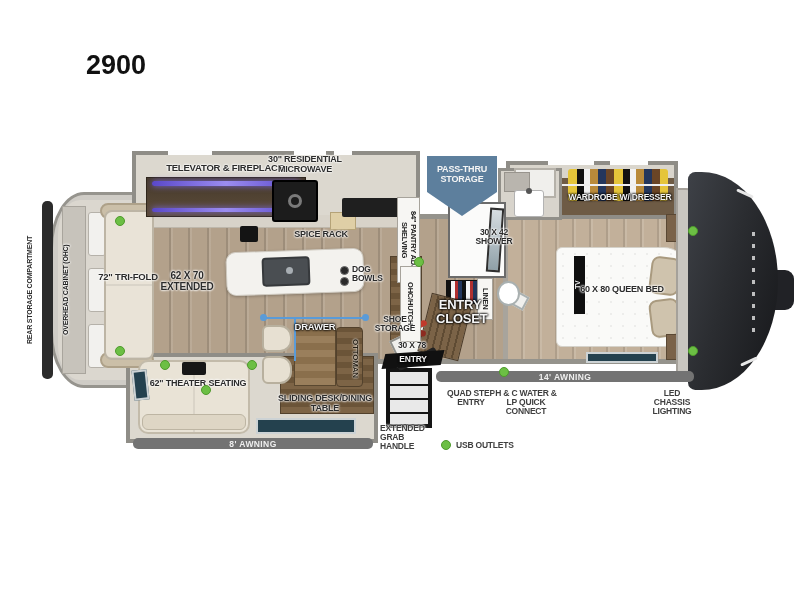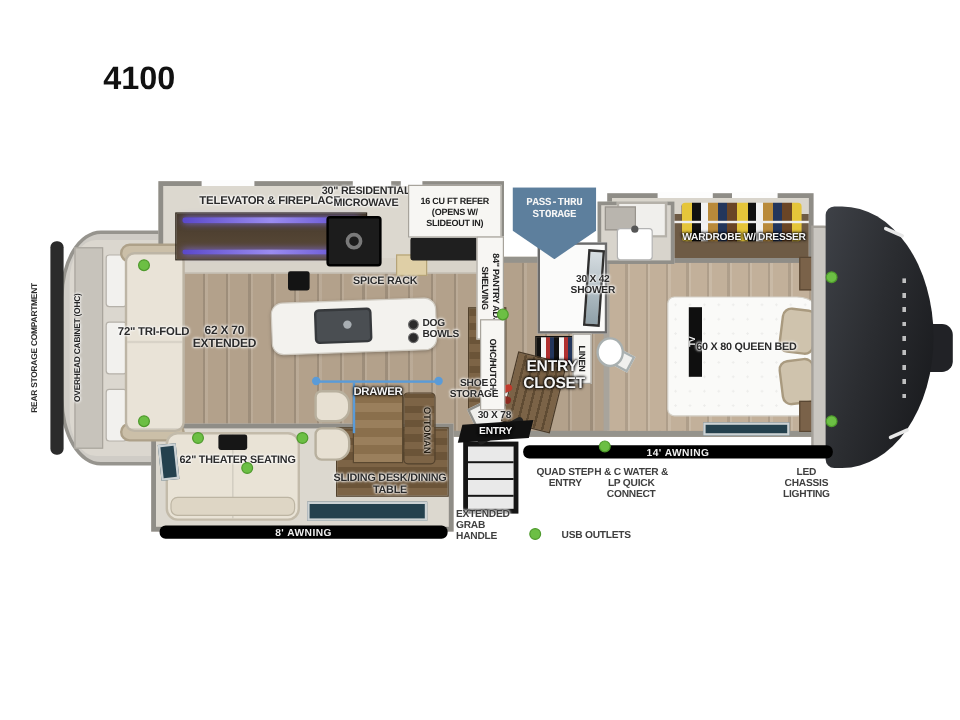--- a/index.html
+++ b/index.html
@@ -18,33 +18,33 @@
              display:flex; align-items:center; justify-content:center; letter-spacing:-0.2px; }
   .vt-down { writing-mode: vertical-rl; }
   .vt-up { writing-mode: vertical-rl; transform: rotate(180deg); }
   .slide { position:absolute; border:4px solid #8f8d87; background:#dcd8cf; z-index:5; }
   .floor-main { background-color:#b3a18b;
     background-image: repeating-linear-gradient(90deg, rgba(255,255,255,.10) 0 2px, rgba(0,0,0,0) 2px 17px, rgba(0,0,0,.12) 17px 19px); }
   .floor-bed { background-color:#c2b09a;
     background-image: repeating-linear-gradient(90deg, rgba(255,255,255,.12) 0 2px, rgba(0,0,0,0) 2px 15px, rgba(0,0,0,.10) 15px 17px); }
   .usb-dot { position:absolute; width:10px; height:10px; border-radius:50%;
              background:#6cbf44; border:1px solid #4e9a2c; z-index:60; }
-  .awning { position:absolute; height:11px; background:#000000; border-radius:5px; z-index:50;
+  .awning { position:absolute; height:11px; background:#737373; border-radius:5px; z-index:50;
             display:flex; align-items:center; justify-content:center; }
   .awning span { color:#efefef; font-size:8.5px; font-weight:700; letter-spacing:0.4px; }
   .window { position:absolute; background:#24414e; border:2px solid #ccd2d4; z-index:20; }
   .wood { background: repeating-linear-gradient(0deg,#7d6446 0 6px,#6b5438 6px 12px); border:1px solid #52412c; }
   .notch { position:absolute; height:5px; background:#fdfdfd; z-index:8; }
 </style>
 </head>
 <body>
 
 <div id="canvas">
 
-  <div class="abs" style="left:86px; top:50px; font-size:27px; font-weight:600; color:#111;">4100</div>
+  <div class="abs" style="left:86px; top:50px; font-size:27px; font-weight:600; color:#111;">2900</div>
 
   <div class="abs lbl vt-up" style="left:26px; top:204px; width:13px; height:172px; font-size:7px;">REAR STORAGE COMPARTMENT</div>
   <div class="abs" style="left:42px; top:201px; width:11px; height:178px; background:#2b2b2b; border-radius:5px; z-index:6;"></div>
   <div class="abs" style="left:50px; top:192px; width:88px; height:196px; background:#cfccc6; border:3px solid #96948e;
               border-radius:34px 6px 6px 34px / 56px 6px 6px 56px; z-index:4;"></div>
   <div class="abs" style="left:58px; top:200px; width:78px; height:180px; background:#dbd7cf; border-radius:22px 4px 4px 22px / 34px 4px 4px 34px; z-index:5;"></div>
   <div class="abs" style="left:62px; top:206px; width:24px; height:168px; background:#c7c3bb; border:1px solid #a9a59d; z-index:6;"></div>
   <div class="abs" style="left:88px; top:212px; width:18px; height:44px; background:#f2f1ee; border:1px solid #b5b1a9; border-radius:3px; z-index:6;"></div>
   <div class="abs" style="left:88px; top:268px; width:18px; height:44px; background:#f2f1ee; border:1px solid #b5b1a9; border-radius:3px; z-index:6;"></div>
   <div class="abs" style="left:88px; top:324px; width:18px; height:44px; background:#f2f1ee; border:1px solid #b5b1a9; border-radius:3px; z-index:6;"></div>
@@ -69,21 +69,20 @@
   <div class="abs" style="left:146px; top:177px; width:160px; height:40px; background:linear-gradient(#463a2c,#5c4b39); border:1px solid #2e251a; z-index:10;"></div>
   <div class="abs" style="left:152px; top:181px; width:148px; height:5px; background:linear-gradient(90deg,#5a48c9,#9b8cf0,#5a48c9); box-shadow:0 0 6px #7b6ae0; border-radius:3px; z-index:11;"></div>
   <div class="abs" style="left:152px; top:208px; width:148px; height:4px; background:linear-gradient(90deg,#5a48c9,#9b8cf0,#5a48c9); box-shadow:0 0 6px #7b6ae0; border-radius:3px; z-index:11;"></div>
   <div class="abs lbl" style="left:146px; top:163px; width:158px; font-size:9.5px;">TELEVATOR &amp; FIREPLACE</div>
 
   <div class="abs lbl" style="left:254px; top:155px; width:102px; font-size:9px;">30" RESIDENTIAL MICROWAVE</div>
   <div class="abs" style="left:272px; top:180px; width:46px; height:42px; background:#1c1c1c; border:2px solid #000; border-radius:3px; z-index:12;"></div>
   <div class="abs" style="left:288px; top:194px; width:14px; height:14px; border:3px solid #7a7a7a; border-radius:50%; z-index:13;"></div>
   <div class="abs" style="left:330px; top:212px; width:26px; height:18px; background:#dfcfa6; border:1px solid #b5a378; z-index:12;"></div>
 
-  <div class="lbl-box" style="left:340px; top:154px; width:78px; height:44px; font-size:7.5px; padding:2px;">16 CU FT REFER (OPENS w/ SLIDEOUT IN)</div>
   <div class="abs" style="left:342px; top:198px; width:74px; height:19px; background:#1f1f1f; border-radius:2px; z-index:12;"></div>
 
   <div class="abs" style="left:137px; top:215px; width:280px; height:13px; background:#d8d3c9; border-bottom:1px solid #bdb7ab; z-index:6;"></div>
   <div class="abs" style="left:240px; top:226px; width:18px; height:16px; background:#141414; border-radius:2px; z-index:12;"></div>
   <div class="abs lbl" style="left:288px; top:230px; width:66px; font-size:9px;">SPICE RACK</div>
 
   <div class="abs" style="left:226px; top:250px; width:138px; height:44px; background:#f3f2ee; border:1px solid #cfcac0; border-radius:10px;
               transform:rotate(-2deg); box-shadow:0 1px 3px rgba(0,0,0,.25); z-index:14;"></div>
   <div class="abs" style="left:262px; top:257px; width:48px; height:29px; background:#4a4e52; border:2px solid #36393c; border-radius:4px; transform:rotate(-2deg); z-index:15;"></div>
   <div class="abs" style="left:286px; top:267px; width:7px; height:7px; background:#a8aeb3; border-radius:50%; z-index:16;"></div>
@@ -96,21 +95,21 @@
   <div class="lbl-box vt-down" style="left:397px; top:197px; width:23px; height:86px; font-size:7.5px;">84" PANTRY ADJ SHELVING</div>
   <div class="lbl-box vt-down" style="left:400px; top:266px; width:21px; height:76px; font-size:7.5px;">OHC/HUTCH</div>
 
   <div class="abs" style="left:264px; top:317px; width:102px; height:2px; background:#5a9bd8; z-index:18;"></div>
   <div class="abs" style="left:260px; top:314px; width:7px; height:7px; background:#5a9bd8; border-radius:50%; z-index:18;"></div>
   <div class="abs" style="left:362px; top:314px; width:7px; height:7px; background:#5a9bd8; border-radius:50%; z-index:18;"></div>
   <div class="abs" style="left:294px; top:319px; width:2px; height:42px; background:#5a9bd8; z-index:18;"></div>
 
   <div class="abs" style="left:427px; top:156px; width:70px; height:60px; background:#5d7f9d; z-index:30;
               clip-path:polygon(0 0,100% 0,100% 60%,50% 100%,0 60%);"></div>
-  <div class="abs lbl lbl-white" style="left:430px; top:165px; width:64px; font-size:9px; text-shadow:none; z-index:31;font-family:Liberation Mono, monospace;">PASS-THRU STORAGE</div>
+  <div class="abs lbl lbl-white" style="left:430px; top:165px; width:64px; font-size:9px; text-shadow:none; z-index:31;">PASS-THRU STORAGE</div>
 
   <div class="abs" style="left:448px; top:202px; width:58px; height:76px; background:#fbfbfa; border:2px solid #6b6b6b; z-index:14;"></div>
   <div class="abs" style="left:488px; top:208px; width:14px; height:64px; background:linear-gradient(#d6dde1,#8fa0a8); border:2px solid #2f2f2f; transform:rotate(4deg); z-index:15;"></div>
   <div class="abs lbl" style="left:472px; top:228px; width:44px; font-size:8.5px;">30 x 42 SHOWER</div>
 
   <div class="abs" style="left:498px; top:168px; width:64px; height:52px; background:#d8d4cc; border:3px solid #918f89; z-index:9;"></div>
   <div class="abs" style="left:504px; top:172px; width:26px; height:20px; background:#b9b5ae; border:1px solid #98948d; z-index:10;"></div>
   <div class="abs" style="left:514px; top:190px; width:30px; height:27px; background:#ffffff; border:1px solid #b3b3b3; border-radius:3px; z-index:10;"></div>
   <div class="abs" style="left:526px; top:188px; width:6px; height:6px; background:#555; border-radius:50%; z-index:11;"></div>
 
@@ -194,21 +193,21 @@
   <div class="abs" style="left:386px; top:368px; width:46px; height:60px; border:4px solid #151515; background:#e9e9e9; z-index:20;
               background-image:linear-gradient(0deg,#151515 2px,transparent 2px); background-size:100% 14px;"></div>
   <div class="abs" style="left:396px; top:356px; width:42px; height:6px; background:#222; transform:rotate(-28deg); border-radius:3px; z-index:21;"></div>
   <div class="abs lbl" style="left:380px; top:424px; width:50px; font-size:8.5px; text-align:left; color:#3f3f3f;">EXTENDED GRAB HANDLE</div>
 
   <div class="abs lbl" style="left:444px; top:389px; width:54px; font-size:8.5px; color:#3f3f3f;">QUAD STEP ENTRY</div>
   <div class="abs lbl" style="left:494px; top:389px; width:64px; font-size:8.5px; color:#3f3f3f;">H &amp; C WATER &amp; LP QUICK CONNECT</div>
   <div class="abs lbl" style="left:646px; top:389px; width:52px; font-size:8.5px; color:#3f3f3f;">LED CHASSIS LIGHTING</div>
 
   <div class="usb-dot" style="left:441px; top:440px;"></div>
-  <div class="abs lbl" style="left:456px; top:441px; width:60px; font-size:8.5px; text-align:left; color:#3f3f3f;margin-left:12px;">USB OUTLETS</div>
+  <div class="abs lbl" style="left:456px; top:441px; width:60px; font-size:8.5px; text-align:left; color:#3f3f3f;">USB OUTLETS</div>
 
   <div class="usb-dot" style="left:115px; top:216px;"></div>
   <div class="usb-dot" style="left:115px; top:346px;"></div>
   <div class="usb-dot" style="left:160px; top:360px;"></div>
   <div class="usb-dot" style="left:247px; top:360px;"></div>
   <div class="usb-dot" style="left:201px; top:385px;"></div>
   <div class="usb-dot" style="left:414px; top:257px;"></div>
   <div class="usb-dot" style="left:499px; top:367px;"></div>
   <div class="usb-dot" style="left:688px; top:226px;"></div>
   <div class="usb-dot" style="left:688px; top:346px;"></div>

